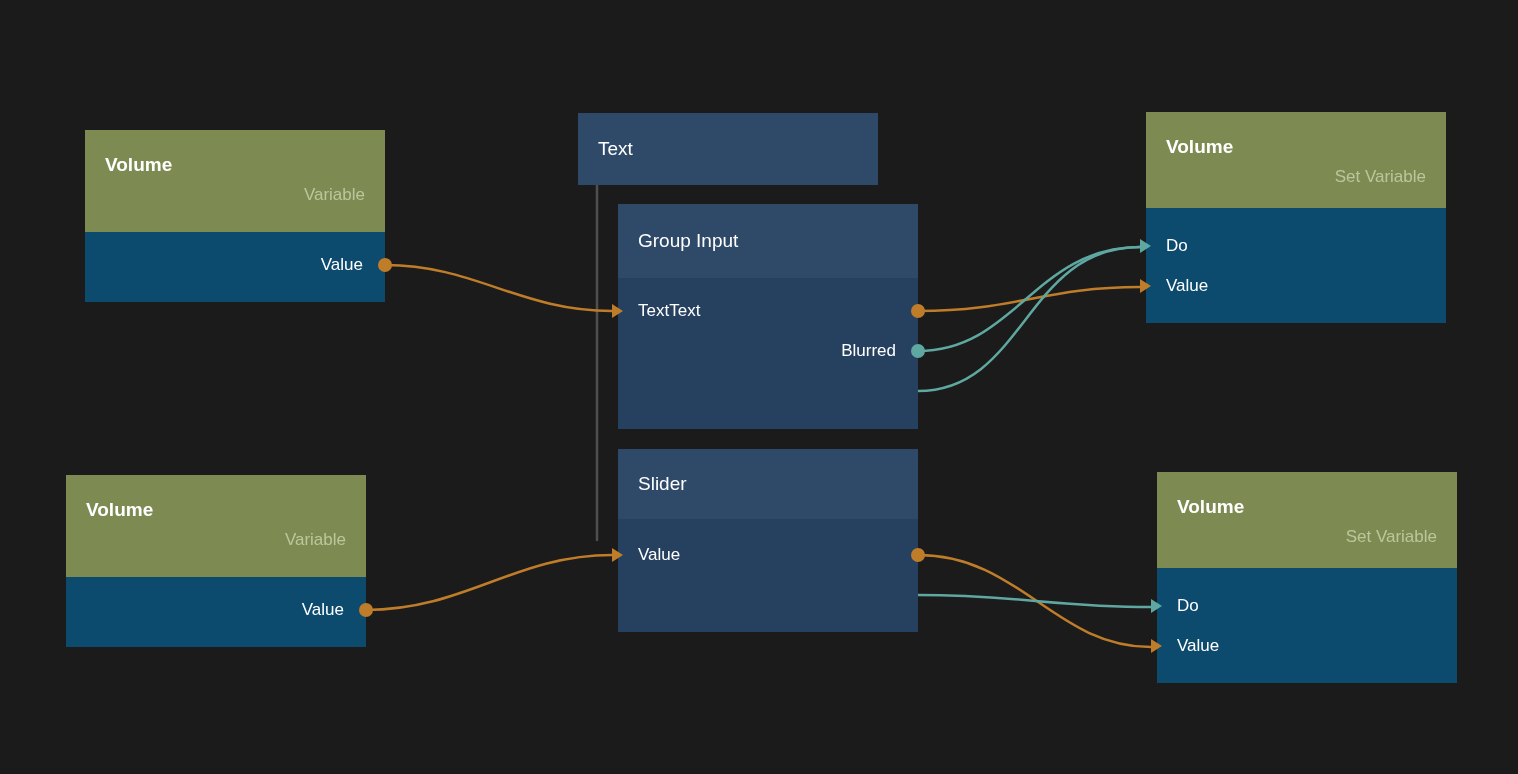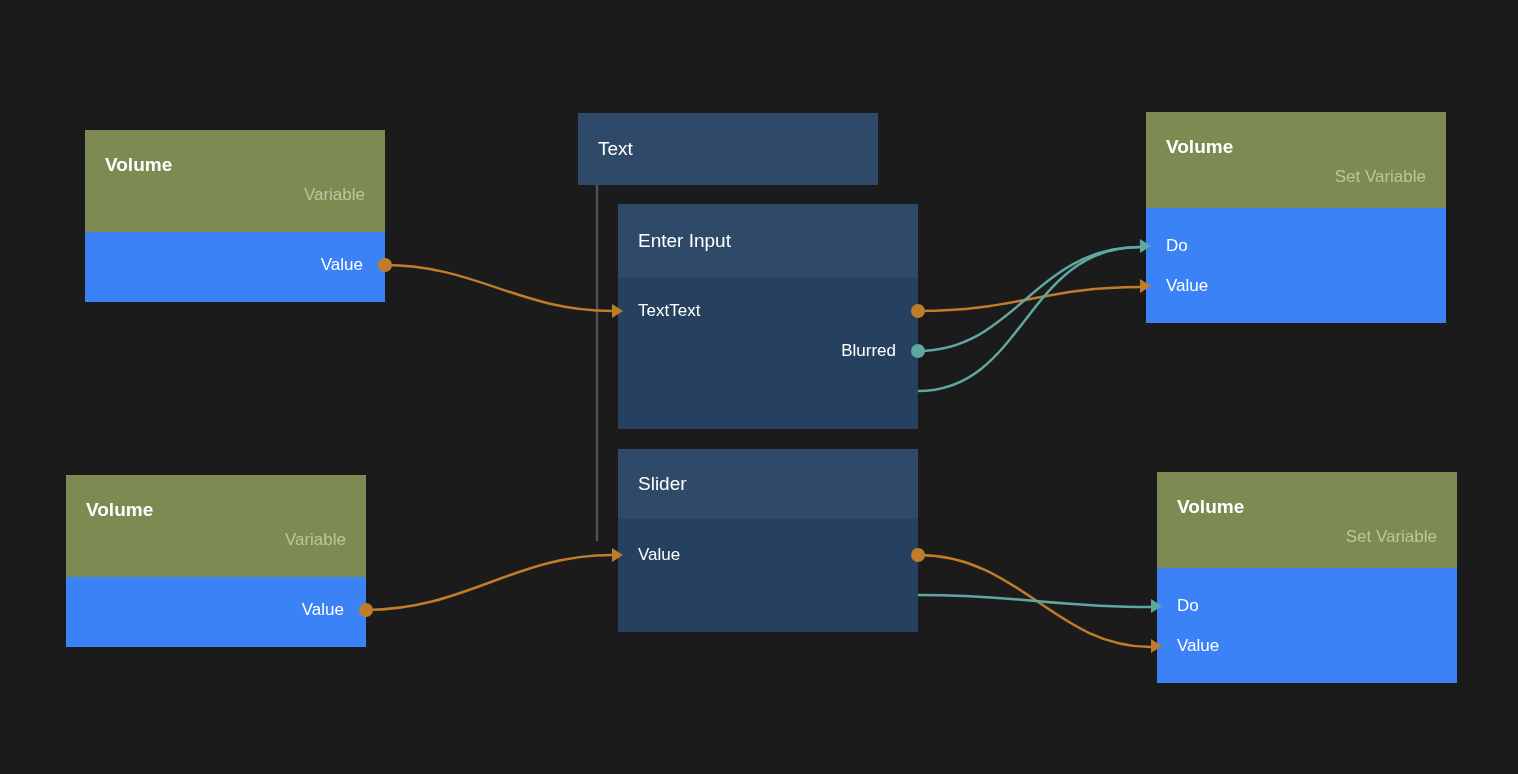--- a/index.html
+++ b/index.html
@@ -12,21 +12,21 @@
   .canvas { position: absolute; inset: 0; }
   svg.wires { position: absolute; left: 0; top: 0; width: 1518px; height: 774px; pointer-events: none; }
   svg.wires path { fill: none; stroke-width: 2.5; stroke-linecap: round; pointer-events: stroke; }
   path.worange { stroke: #bf7d2a; }
   path.wteal   { stroke: #5fa8a2; }
   path.groupline { stroke: #4f4f4f; stroke-width: 1.5; }
 
   .node { position: absolute; width: 300px; }
   .head { width: 100%; }
   .ghead { background: #7d8b53; padding: 20px 20px 0; }
-  .gbody { background: #3b82f6; }
+  .gbody { background: #0c4a6e; }
   .bhead { background: #2f4a68; display: flex; align-items: center; padding: 0 20px; }
   .bbody { background: #264160; }
   .title { font-size: 19px; line-height: 30px; color: #ffffff; }
   .green .title { font-weight: 700; }
   .blue  .title { font-weight: 400; }
   .subtitle { font-size: 17px; line-height: 30px; color: #bcc69c; font-weight: 400; text-align: right; }
 
   .row { position: relative; height: 40px; display: flex; align-items: center;
          justify-content: flex-start; padding: 0 22px 0 20px;
          font-size: 17px; color: #ffffff; }
@@ -87,21 +87,21 @@
   </div>
 
   <div class="node blue" style="left:578px; top:113px;">
     <div class="bhead" style="height:72px">
       <span class="title">Text</span>
     </div>
   </div>
 
   <div class="node blue" style="left:618px; top:204px;">
     <div class="bhead" style="height:74px">
-      <span class="title">Enter Input</span>
+      <span class="title">Group Input</span>
     </div>
     <div class="bbody" style="height:151px; padding-top:13px">
       <div class="row">
         <span class="arrow orange"></span>
         <span class="plabel">Text</span>
         <span class="plabel">Text</span>
         <span class="dot orange"></span>
       </div>
       <div class="row out">
         <span class="plabel">Blurred</span>

